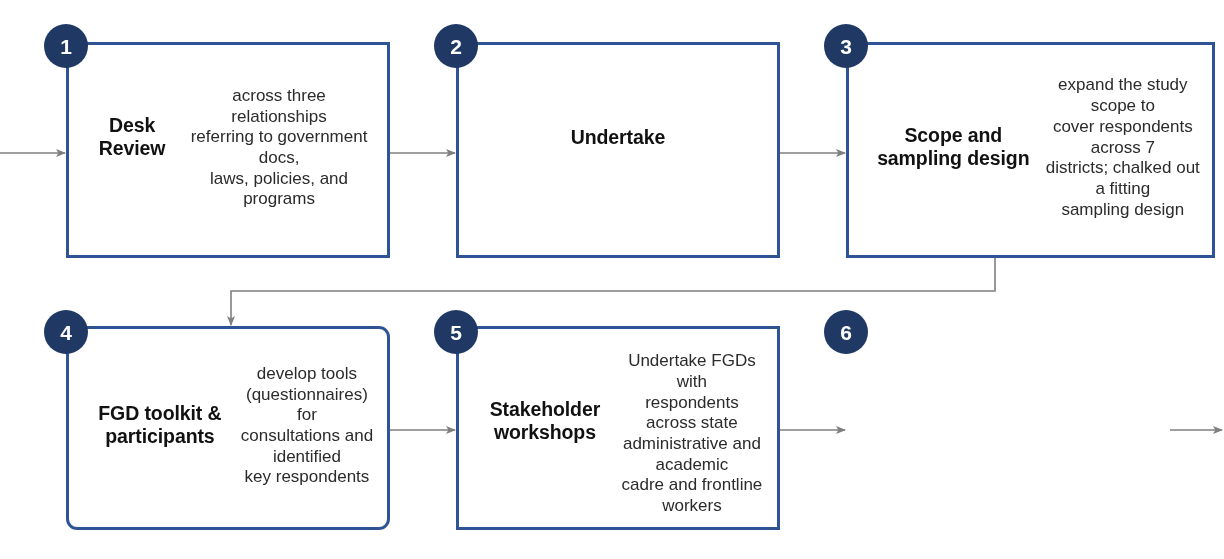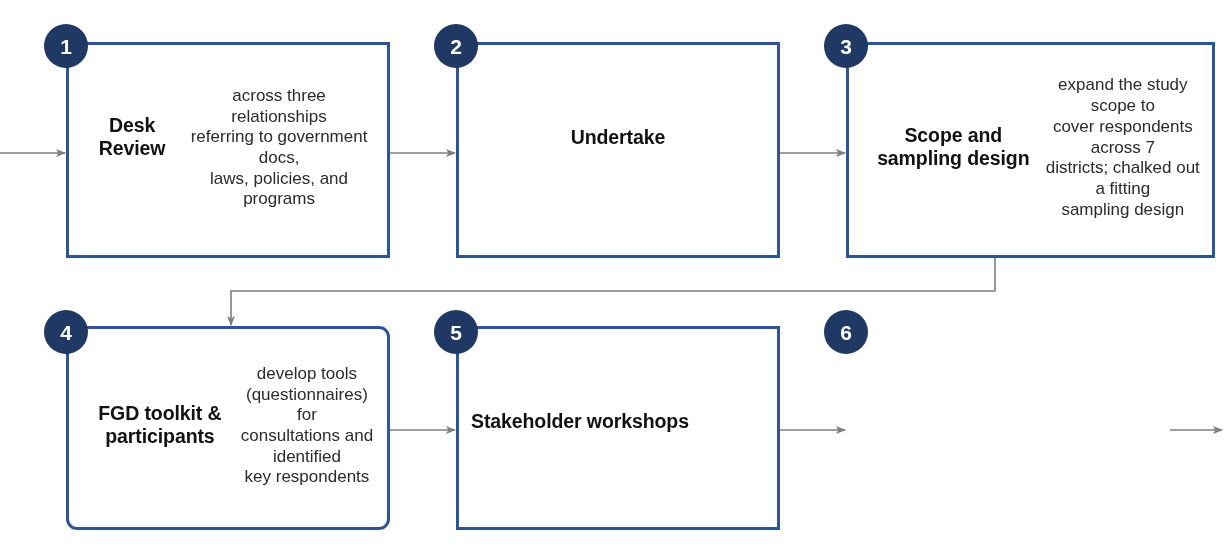--- a/index.html
+++ b/index.html
@@ -148,19 +148,23 @@
 (questionnaires) for
 consultations and identified
 key respondents</div>
     </div>
   </div>
   <div class="badge" style="left:44px; top:310px;">4</div>
 
   <div class="step top-pad-a gap-md" style="left:456px; top:326px; width:324px; height:204px;">
     <div class="step-inner">
       <div class="step-title">Stakeholder workshops</div>
+      <div class="step-desc">Undertake  FGDs with
+respondents across state
+administrative and academic
+cadre and frontline workers</div>
     </div>
   </div>
   <div class="badge" style="left:434px; top:310px;">5</div>
 
   <div class="badge" style="left:824px; top:310px;">6</div>
 
 </div>
 
 </body></html>

